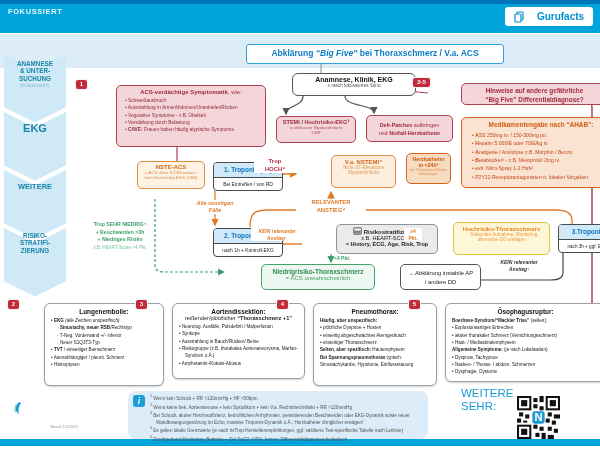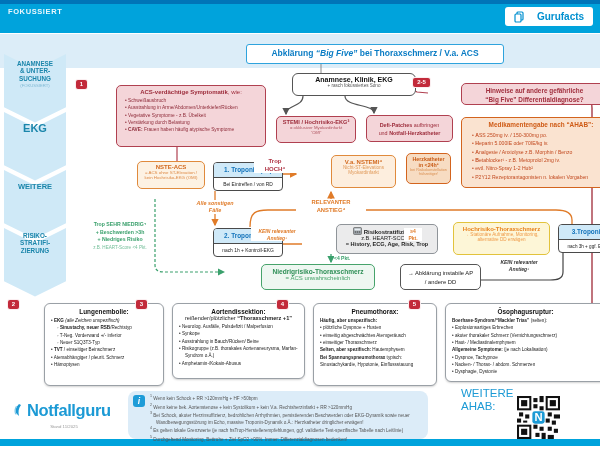--- a/index.html
+++ b/index.html
@@ -342,27 +342,26 @@
     <div class="fn"><sup>3</sup> <span>Bei Schock, akuter Herzinsuffizienz, bedrohlichen Arrhythmien, persistierenden Beschwerden oder EKG-Dynamik sowie neuer Wandbewegungsstörung im Echo, massive Troponin-Dynamik o.Ä.: Herzkatheter dringlicher erwägen!</span></div>
     <div class="fn"><sup>4</sup> <span>Es gelten lokale Grenzwerte (je nach hsTrop-Herstellerempfehlungen, ggf. validierte Test-spezifische Tabelle nach Leitlinie)</span></div>
     <div class="fn"><sup>5</sup> <span>Durchgehend Monitoring, Bettruhe + Ziel SpO2 &gt;90%. Immer: Differenzialdiagnosen bedenken!</span></div>
   </div>
 
   <div class="abs" style="left:12px;top:401px;display:flex;align-items:center;gap:2px;z-index:3">
     <svg width="13" height="15" viewBox="0 0 13 15">
       <path d="M7 1 C4 4 3 7 4 10 L7 13 C6 9 6.5 5 9 2 Z" fill="#1c9ad5"></path>
       <path d="M4 3 C2.5 5 2 8 3 11 L4.5 12 C3.5 9 3.5 6 5 3.5 Z" fill="#7fc7e8"></path>
     </svg>
-    <span style="font-size:16.5px;font-weight:bold;color:#1c9ad5;letter-spacing:-0.4px">Notfallguru</span>
   </div>
   <div class="abs" style="left:12px;top:424px;width:104px;text-align:center;font-size:4.3px;color:#999;z-index:3">Stand 11/2025</div>
 
   <div class="abs" style="left:461px;top:387px;font-size:11.5px;font-weight:normal;color:#1c9ad5;line-height:12.5px;z-index:3">
     <div>WEITERE</div>
-    <div>AHAB:</div>
+    <div>SEHR:</div>
   </div>
   <svg class="abs" style="left:517px;top:396px;z-index:3" width="43" height="43" viewBox="0 0 21 21">
     <rect x="0" y="0" width="21" height="21" fill="#fff"></rect>
     <g fill="#111">
       <rect x="0" y="0" width="7" height="7"></rect>
         <rect x="14" y="0" width="7" height="7"></rect>
         <rect x="0" y="14" width="7" height="7"></rect>
       <rect x="8" y="1" width="2" height="2"></rect>
         <rect x="11" y="0" width="2" height="3"></rect>
       <rect x="8" y="4" width="2" height="2"></rect>

